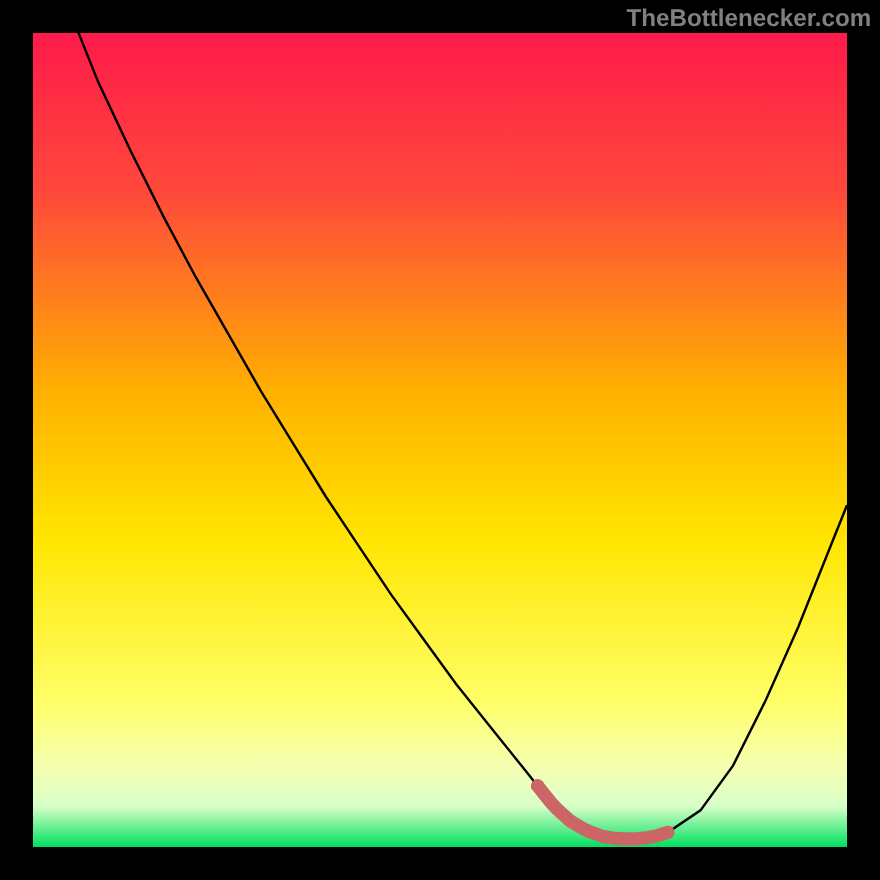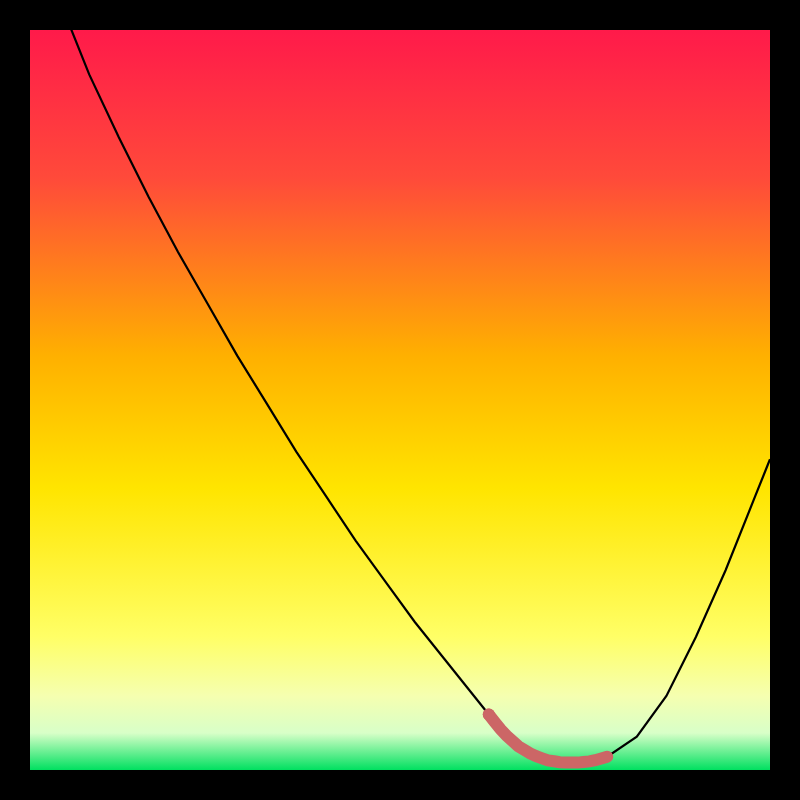--- a/index.html
+++ b/index.html
@@ -5,20 +5,21 @@
   * { margin: 0; padding: 0; box-sizing: border-box; }
   body { width: 800px; height: 800px; overflow: hidden; background: #000; font-family: Arial, sans-serif; }
   .container { width: 800px; height: 800px; position: relative; background: #000; }
   .watermark { position: absolute; top: 4px; right: 8px; color: #808080; font-size: 22px; font-weight: bold; z-index: 10; }
   .plot-area { position: absolute; left: 30px; top: 30px; width: 740px; height: 740px; }
   .plot-area svg { width: 100%; height: 100%; display: block; }
 </style>
 </head>
 <body>
 <div class="container">
+  <div class="watermark">TheBottlenecker.com</div>
   <div class="plot-area">
     <svg viewBox="0 0 740 740" preserveAspectRatio="none">
       <defs>
         <linearGradient id="bg-grad" x1="0" y1="0" x2="0" y2="1">
           <stop id="g0" offset="0%" stop-color="#ff1a4a"></stop>
           <stop id="g1" offset="20%" stop-color="#ff4a3a"></stop>
           <stop id="g2" offset="44%" stop-color="#ffb000"></stop>
           <stop id="g3" offset="62%" stop-color="#ffe500"></stop>
           <stop id="g4" offset="82%" stop-color="#ffff66"></stop>
           <stop id="g5" offset="90%" stop-color="#f5ffb0"></stop>

